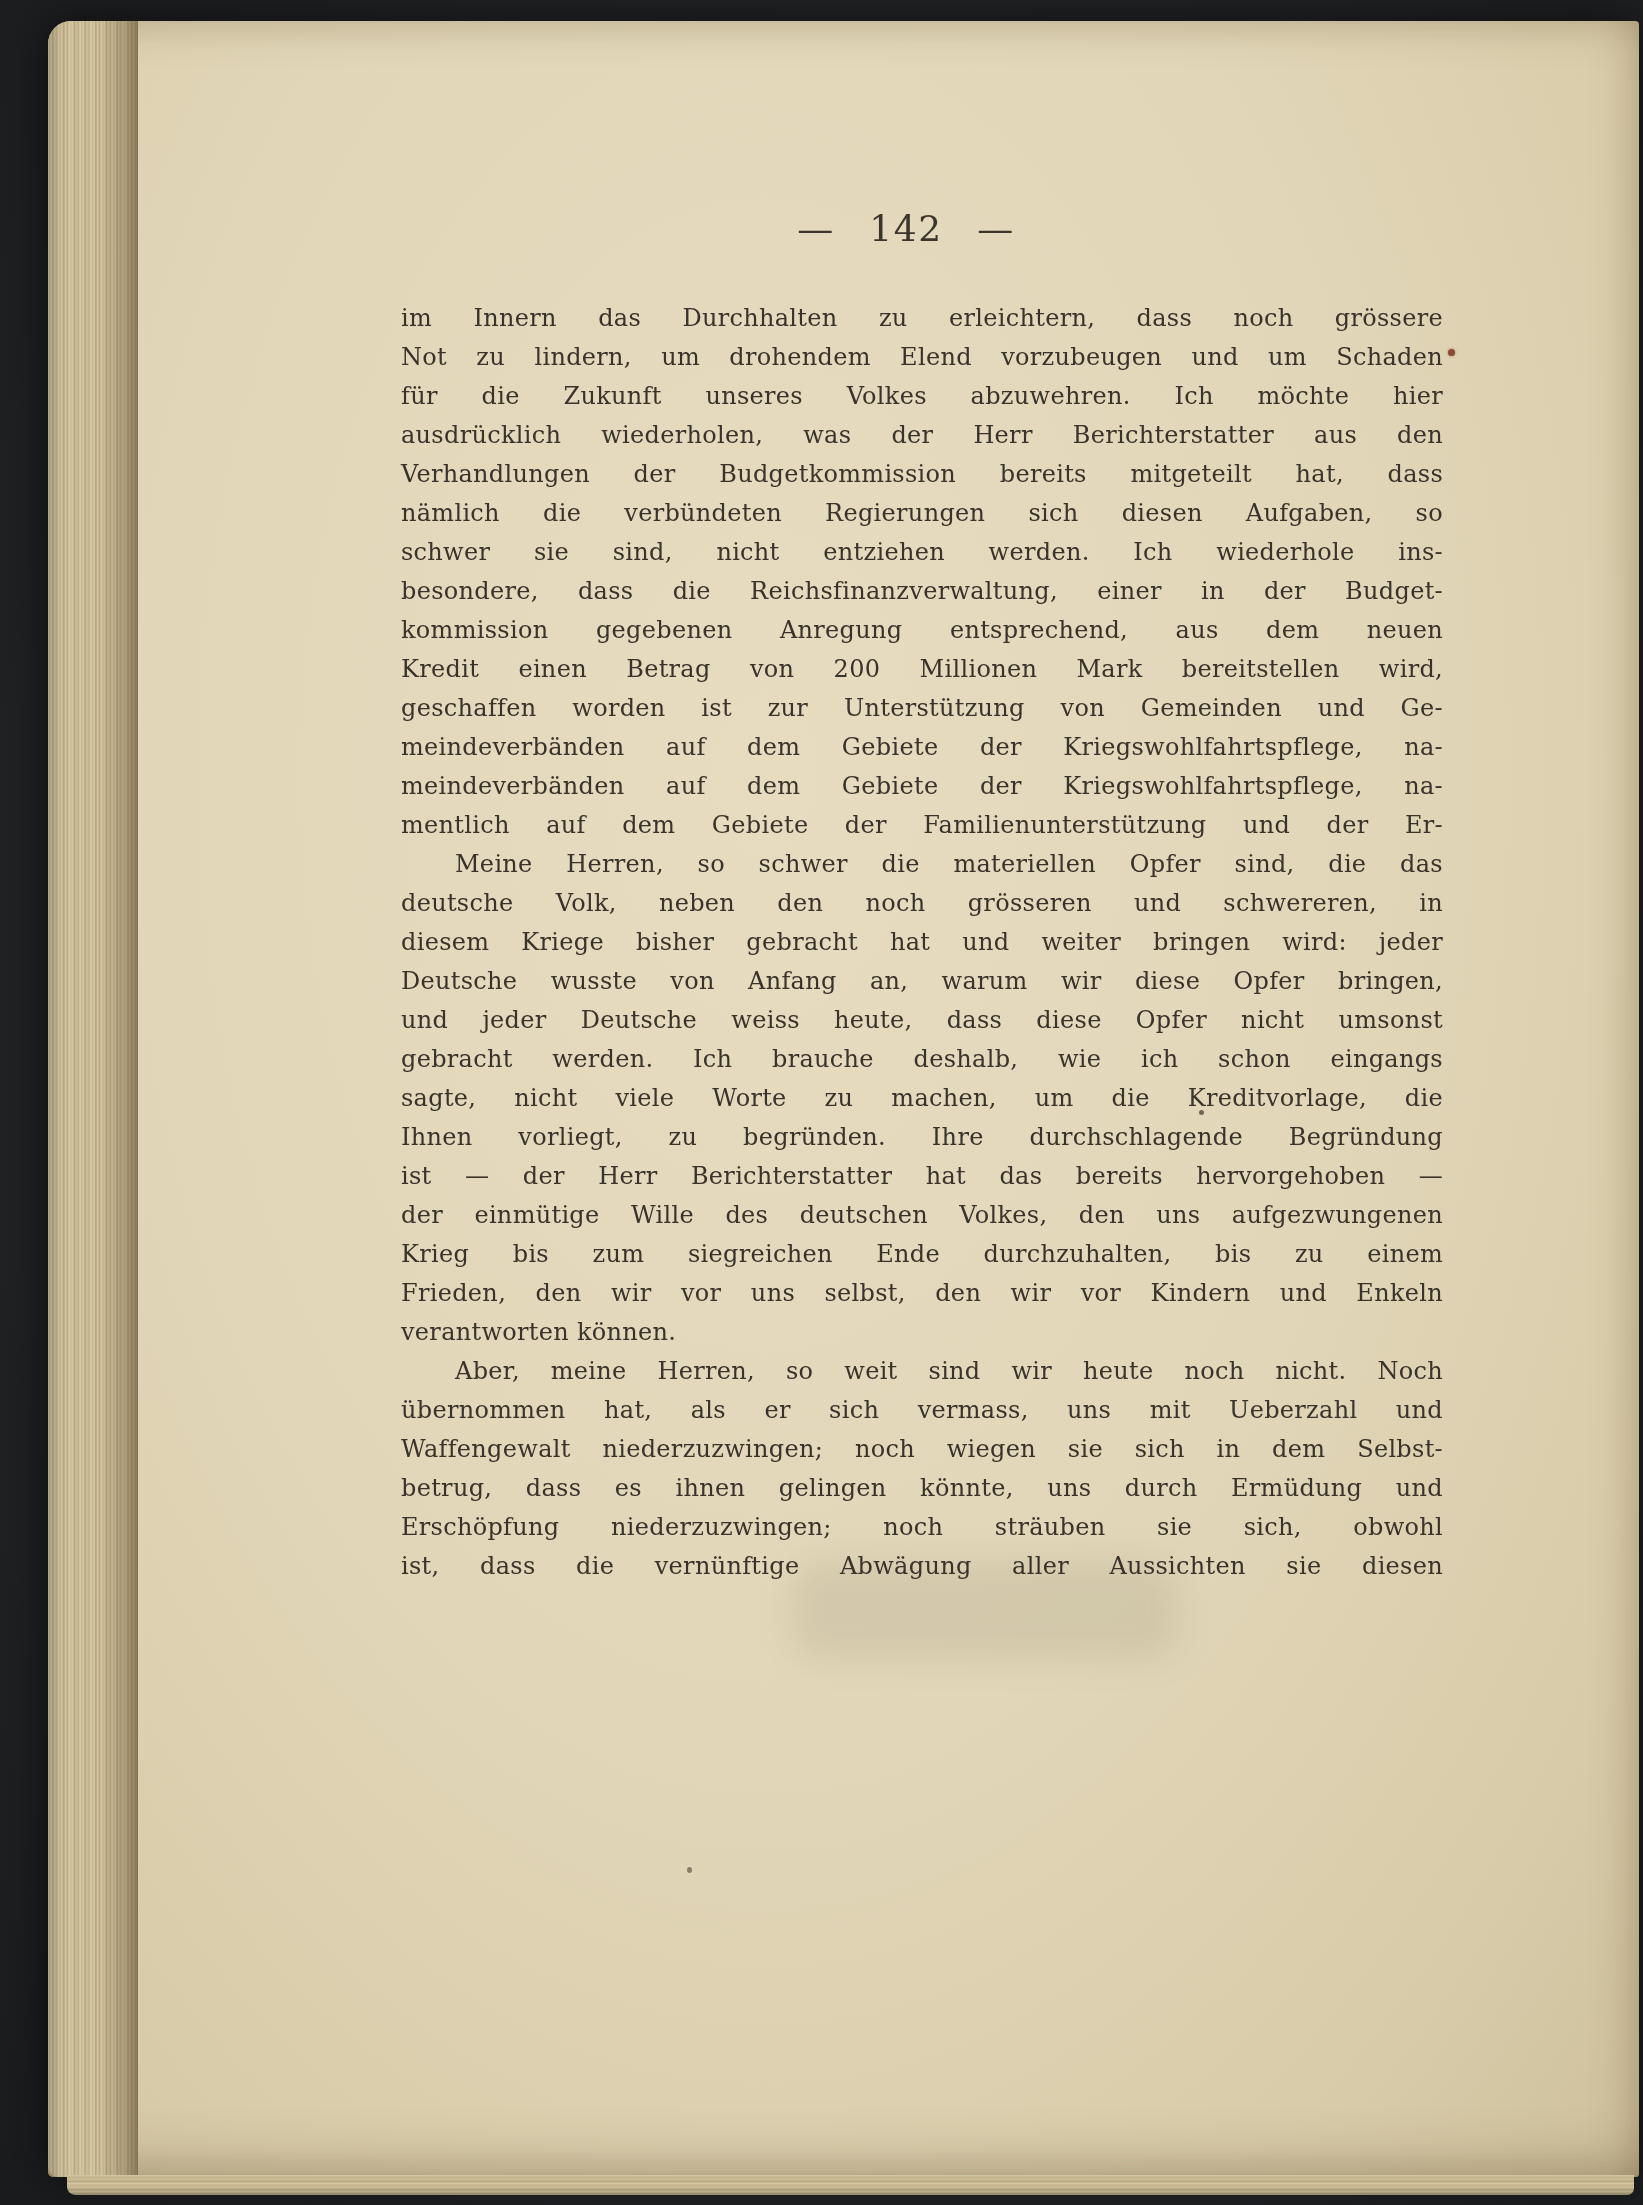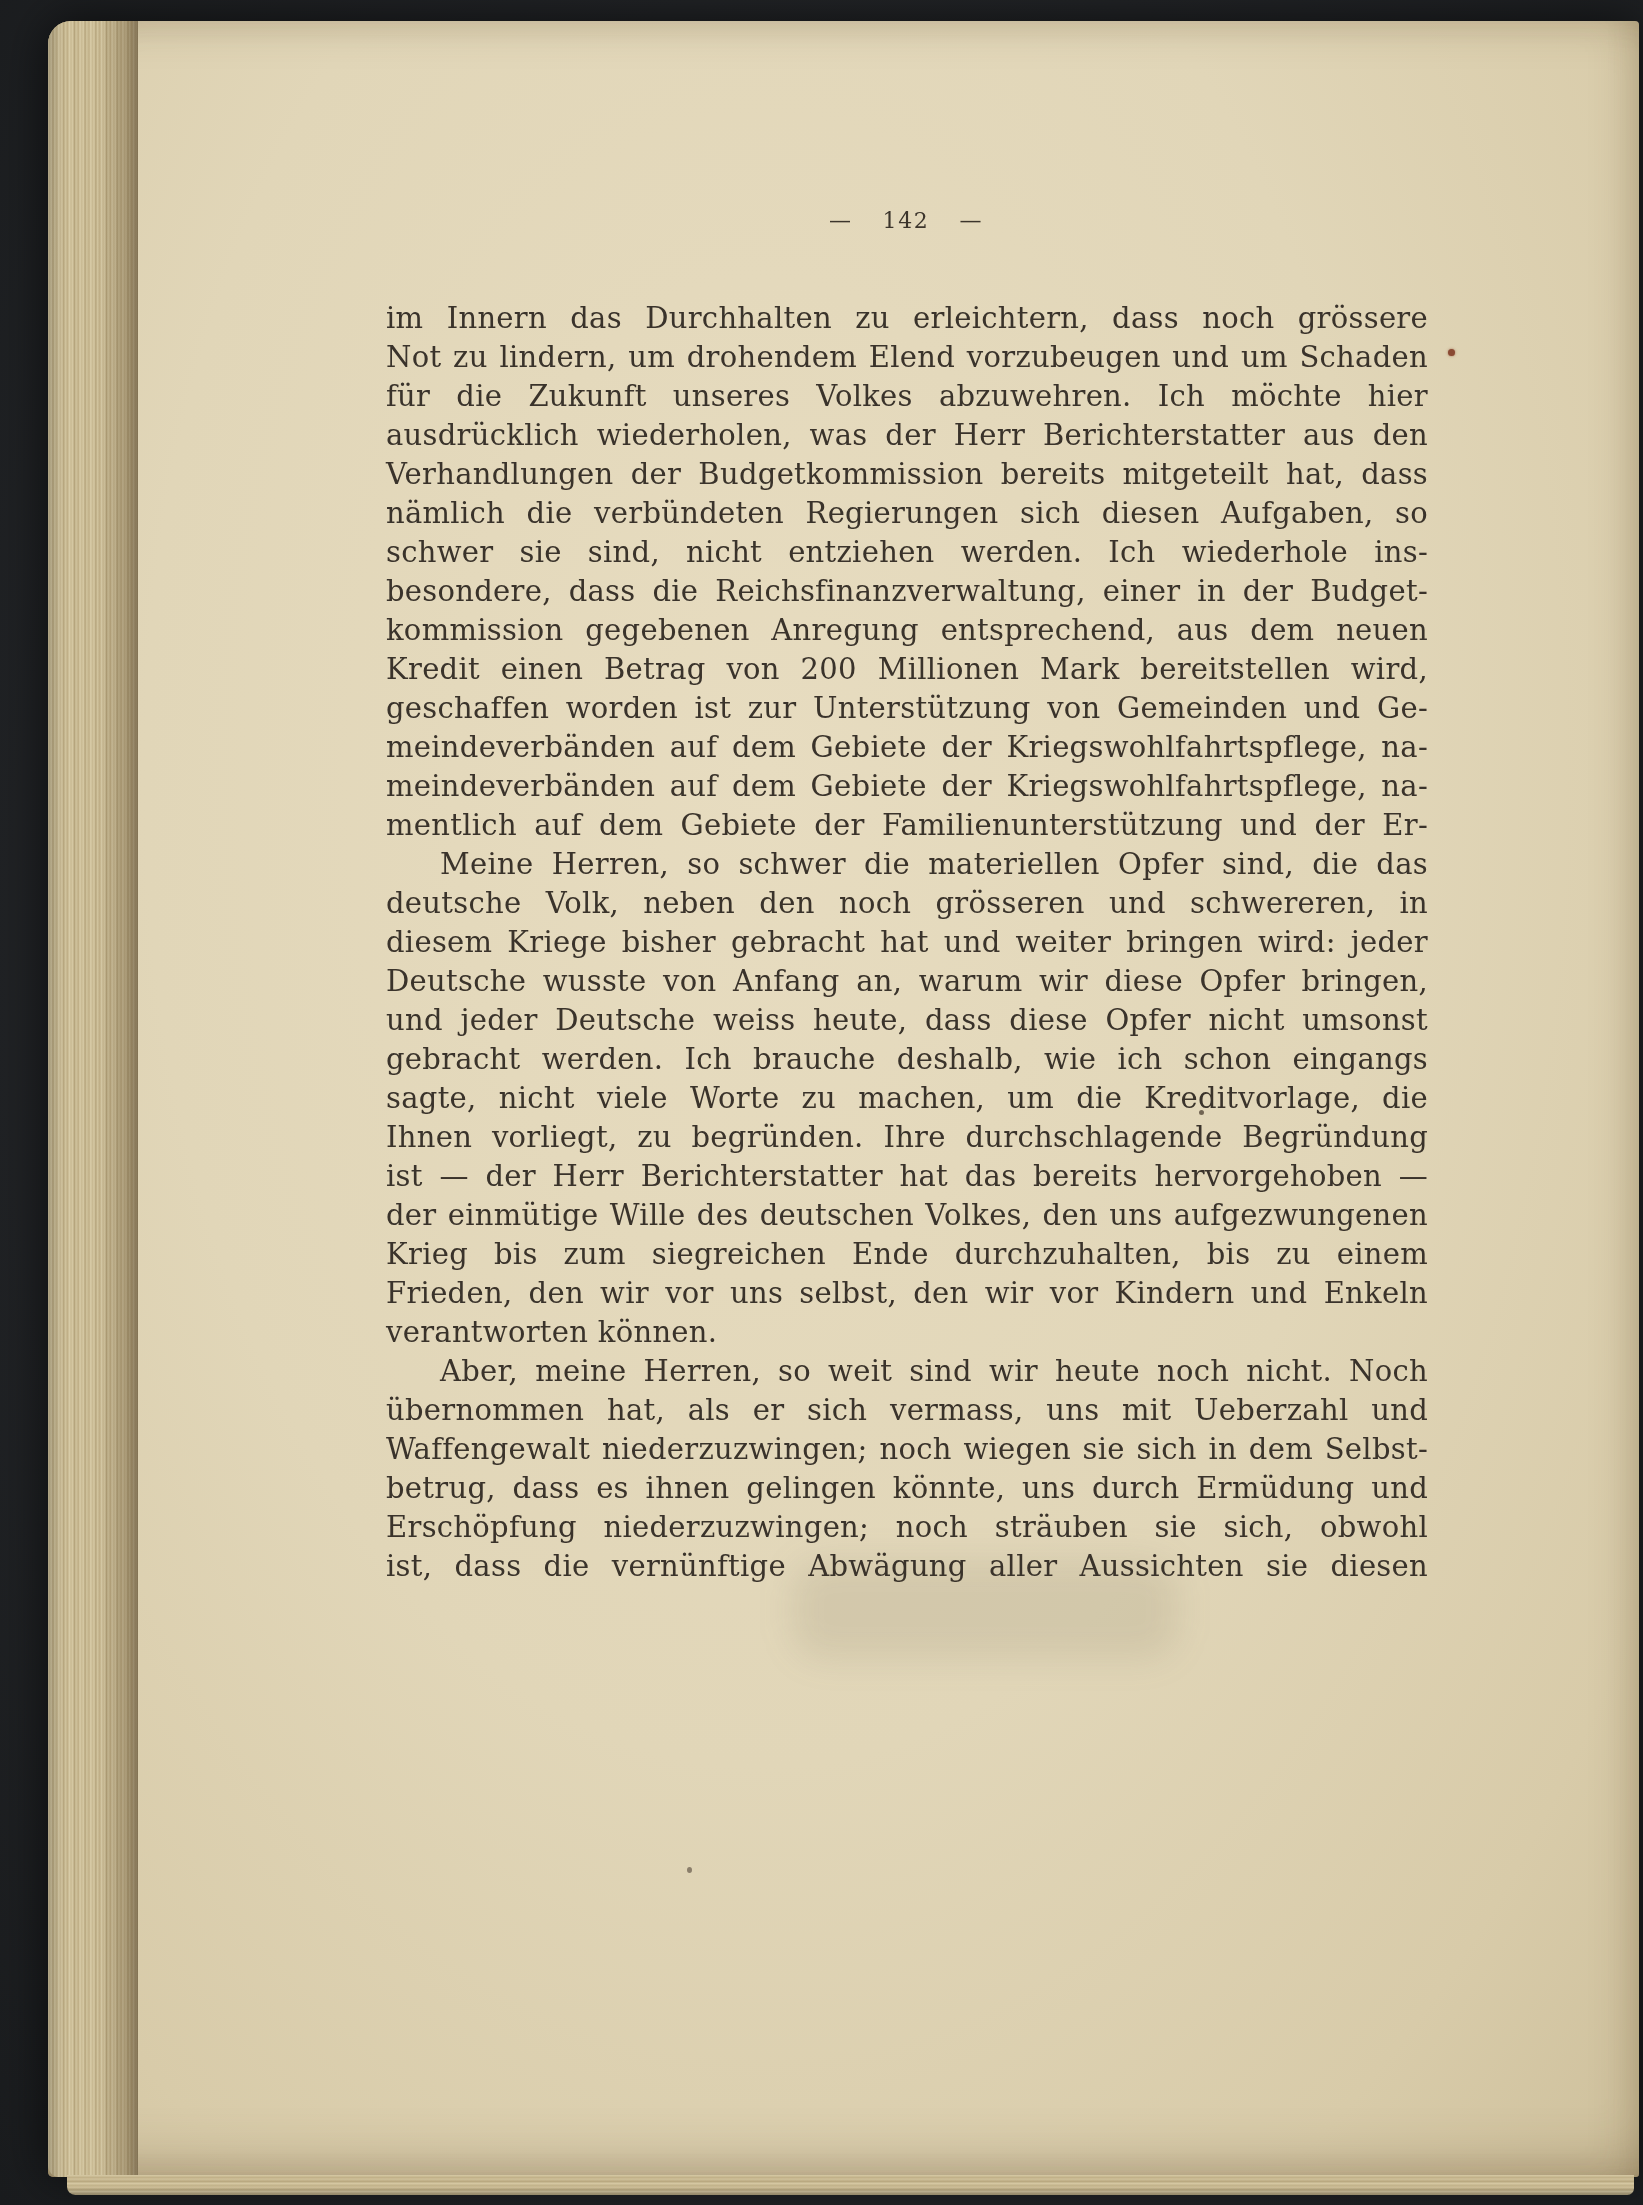--- a/index.html
+++ b/index.html
@@ -62,31 +62,31 @@
         #d7caa5 0px, #c1b189 2.5px,
         #cfc09a 4.1px, #b9a880 6.6px,
         #d3c6a0 8.2px);
   }
   .page-number {
     position: absolute;
     left: 337px;
     top: 187px;
     width: 1042px;
     text-align: center;
-    font-size: 22px;
+    font-size: 36px;
     letter-spacing: 1.6px;
     word-spacing: 21.4px;
     color: #3c352c;
   }
   .text-block {
     position: absolute;
-    left: 338px;
+    left: 353px;
     top: 278px;
     width: 1042px;
-    font-size: 29px;
+    font-size: 24px;
     line-height: 39px;
     letter-spacing: 0.3px;
     color: #3a332b;
   }
   .paragraph { margin: 0; }
   .line {
     text-align: justify;
     text-align-last: justify;
     white-space: normal;
   }

